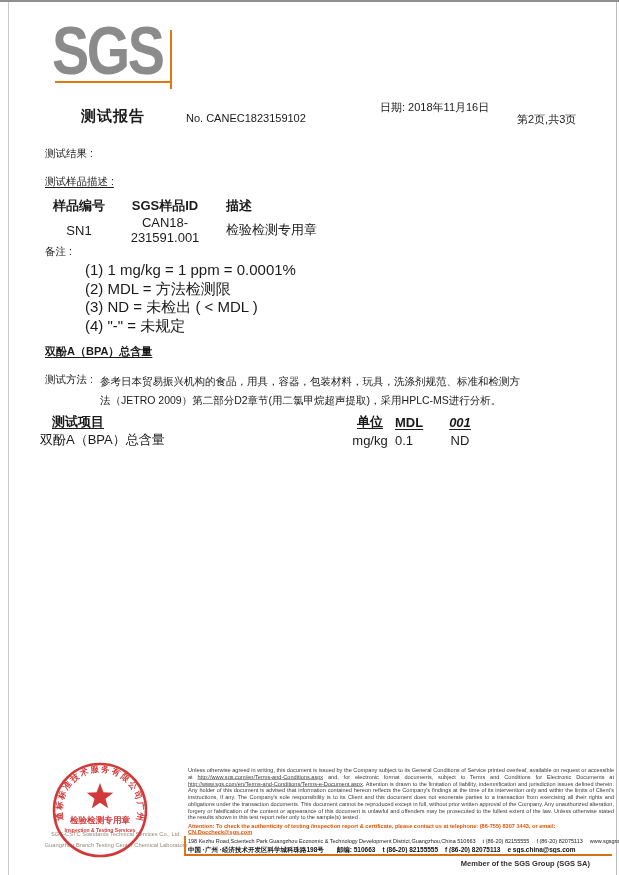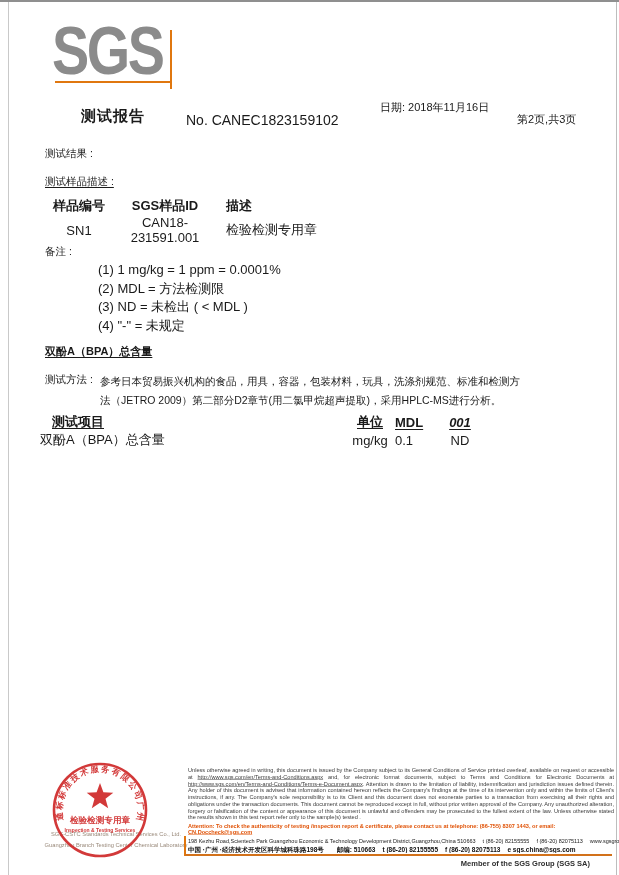--- a/index.html
+++ b/index.html
@@ -26,41 +26,41 @@
     left:52px; top:16px;
     font-size:68px; font-weight:bold; line-height:1;
     color:#8b8b8b; letter-spacing:-3px;
     transform:scaleX(0.82); transform-origin:0 0;
   }
   .logo-hline { left:55px; top:81px; width:116px; height:2px; background:#e0770f; }
   .logo-vline { left:170px; top:30px; width:2px; height:59px; background:#e0770f; }
 
   
   .report-title { left:45px; top:107px; font-size:15px; font-weight:bold; letter-spacing:1px;margin-left:36px; }
-  .report-no    { left:186px; top:112px; font-size:14px; }
+  .report-no    { left:186px; top:112px; font-size:11px; }
   .report-date  { left:380px; top:100px; font-size:11px; }
   .report-page  { left:517px; top:112px; font-size:11px; }
 
   .label-11 { font-size:10.5px; }
   .underlined { text-decoration:underline; text-underline-offset:2px; }
 
   .results-label   { left:45px; top:147px; }
   .sample-heading  { left:45px; top:175px; }
 
   table.simple { border-collapse:collapse; font-size:13px; }
   table.simple td, table.simple th { padding:0; height:18px; vertical-align:middle; font-weight:normal; }
   table.simple th { font-weight:bold; }
 
   .sample-table { left:48px; top:197px; }
   .sample-table .c1 { width:62px; text-align:center; }
   .sample-table .c2 { width:110px; text-align:center; }
   .sample-table .c3 { text-align:left; padding-left:6px; }
 
   .remarks-label { left:45px; top:245px; }
-  .remarks-list  { left:98px; top:261px; font-size:13px; line-height:18.5px; }
+  .remarks-list  { left:85px; top:261px; font-size:15px; line-height:18.5px; }
 
   .bpa-heading { left:45px; top:344px; font-size:11px; font-weight:bold; }
 
   .method-label { left:45px; top:373px; }
   .method-text  { left:100px; top:372px; width:480px; font-size:10.5px; line-height:19px; }
 
   .result-table { left:40px; top:413px; }
   .result-table .ci  { width:305px; text-align:left; }
   .result-table th.ci{ padding-left:12px; text-align:left; }
   .result-table .cu  { width:50px; text-align:center; }

